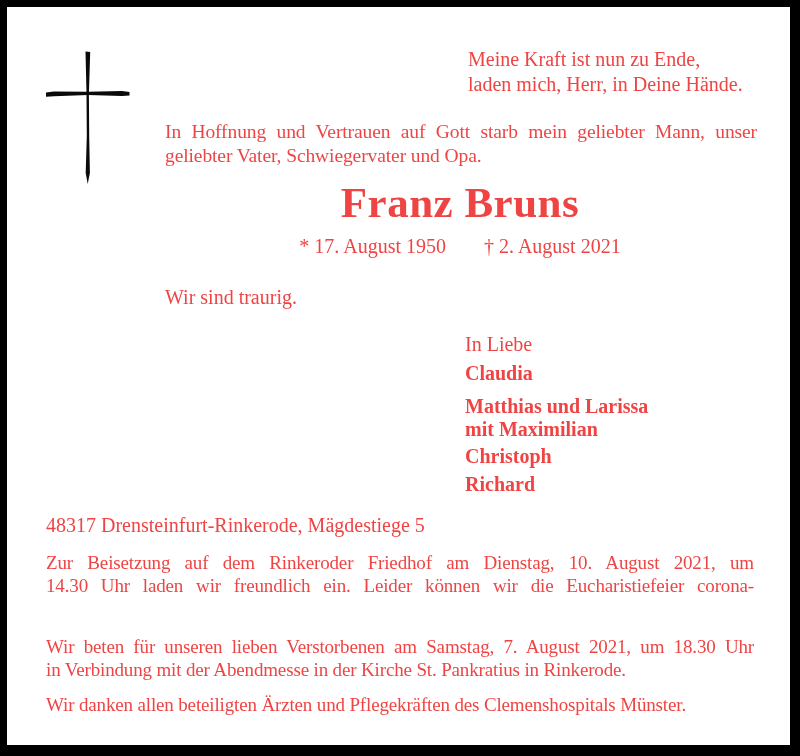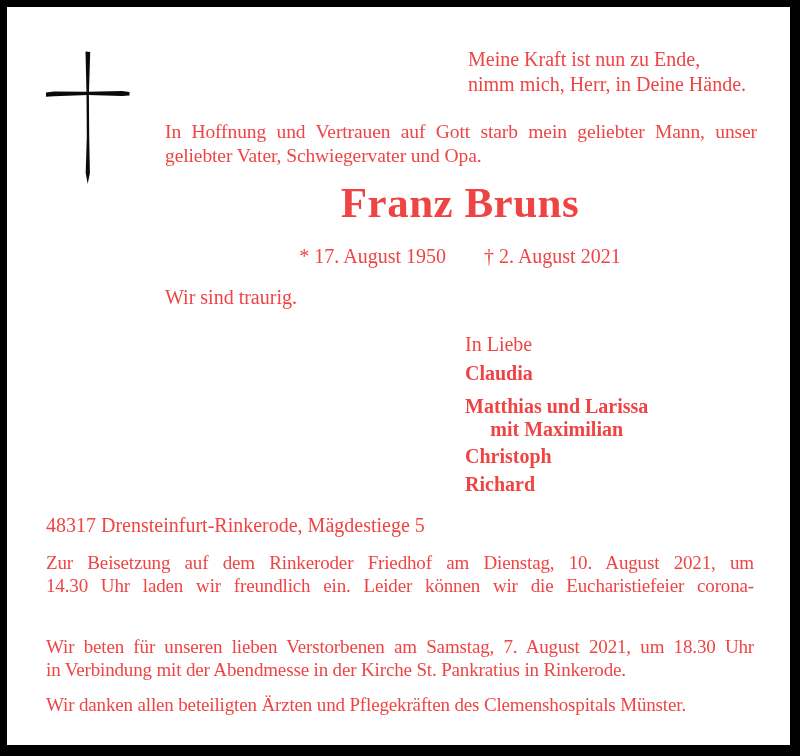--- a/index.html
+++ b/index.html
@@ -57,21 +57,21 @@
     width: 590px;
     text-align: center;
   }
   .deceased-name {
     font-size: 43px;
     font-weight: bold;
     line-height: 46px;
     letter-spacing: 0.5px;
   }
   .dates {
-    margin-top: 18px;
+    margin-top: 8px;
     font-size: 20px;
     line-height: 24px;
   }
   .death-date { margin-left: 38px; }
   .grief {
     position: absolute;
     left: 165px;
     top: 286px;
     font-size: 20px;
     line-height: 22px;
@@ -79,21 +79,21 @@
   .mourners {
     position: absolute;
     left: 465px;
     top: 333px;
     font-size: 20px;
     line-height: 22px;
   }
   .mourner-name { font-weight: bold; }
   .m-0 { margin-top: 7px; }
   .m-1 { margin-top: 11px; }
-  .m-2 { margin-top: 1px; text-align: center; }
+  .m-2 { margin-top: 1px; }
   .m-3 { margin-top: 5px; }
   .m-4 { margin-top: 6px; }
   .address {
     position: absolute;
     left: 46px;
     top: 514px;
     font-size: 20px;
     line-height: 23px;
     text-align: right;
   }
@@ -116,21 +116,21 @@
 
   <div class="frame"></div>
 
   <svg class="cross" viewBox="0 0 88 140" aria-hidden="true">
     <path fill="#0a0a0a" d="M41.5,5.5 L46.2,6 L44.9,48 L45.2,90 L45.9,127 L43.7,138 L41.7,127 L42.8,90 L42.5,48 Z"></path>
     <path fill="#0a0a0a" d="M2,46.6 L10,45.4 L44,45.8 L78,45 L85.5,46 L85.5,49.4 L78,49.9 L44,49.1 L10,50.2 L2,50.8 Z"></path>
   </svg>
 
   <div class="epigraph">
     <div>Meine Kraft ist nun zu Ende,</div>
-    <div>nimm mich, Herr, in Deine Hände.</div>
+    <div>laden mich, Herr, in Deine Hände.</div>
   </div>
 
   <div class="intro">
     <div class="jl">In Hoffnung und Vertrauen auf Gott starb mein geliebter Mann, unser</div>
     <div>geliebter Vater, Schwiegervater und Opa.</div>
   </div>
 
   <div class="name-block">
     <div class="deceased-name">Franz Bruns</div>
     <div class="dates">

